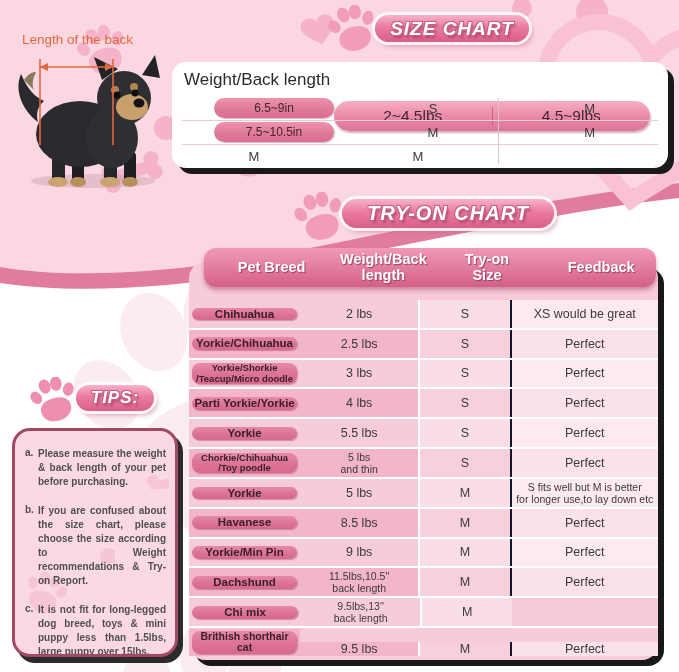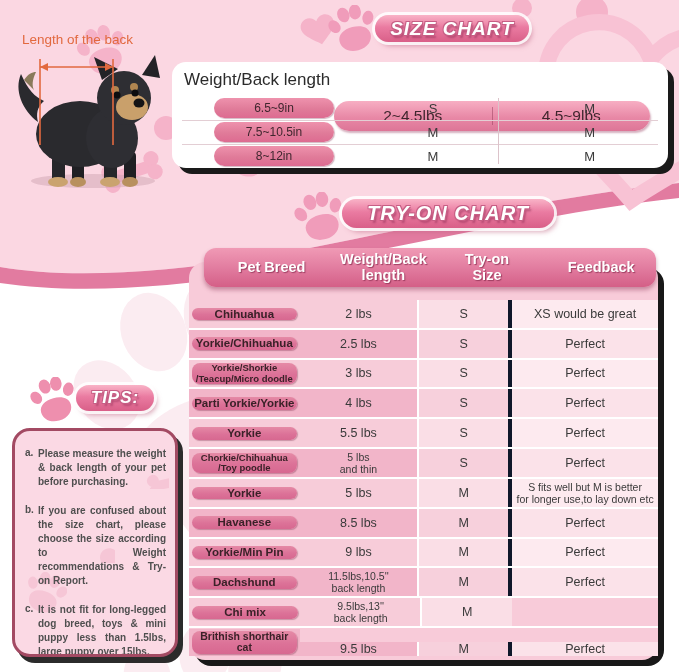--- a/index.html
+++ b/index.html
@@ -50,21 +50,21 @@
     text-shadow:1px 1px 1px rgba(150,55,90,.9);margin-left:26px;}
   .hc1{width:23.9%;} .hc2{width:25.4%;} .hc3{width:19.2%;} .hc4{width:31.5%;}
   .tt-body{position:absolute;left:0;right:0;top:25px;bottom:4px;display:flex;flex-direction:column;margin-top:13px;}
   .trow{flex:1;display:flex;border-bottom:2px solid #fff;}
   .trow:last-child{border-bottom:none;align-items:flex-end;}
   .tc{display:flex;align-items:center;justify-content:center;text-align:center;
       font-size:12.5px;color:#3a3a3a;line-height:1.15;}
   .tc-breed{width:23.9%;}
   .tc-weight{width:25.4%;}
   .tc-size{width:19.2%;border-left:2px solid #fff;}
-  .tc-feedback{width:31.5%;border-left:4px solid #0f172a;}
+  .tc-feedback{width:31.5%;border-left:2px solid #0f172a;}
   .trow:nth-child(odd)  .tc-breed,.trow:nth-child(odd)  .tc-weight{background:#f7ccd9;}
   .trow:nth-child(odd)  .tc-size{background:#fadee6;}
   .trow:nth-child(odd)  .tc-feedback{background:#fdeaef;}
   .trow:nth-child(even) .tc-breed,.trow:nth-child(even) .tc-weight{background:#f2b5c9;}
   .trow:nth-child(even) .tc-size{background:#f7d0dc;}
   .trow:nth-child(even) .tc-feedback{background:#fbe2e9;}
   .breed-pill{flex:1;margin:2px 3px;border-radius:8px;display:flex;align-items:center;justify-content:center;
     background:linear-gradient(180deg,#e58aa6 0%,#dc7298 55%,#d76890 100%);
     color:#3b2128;font-size:11.5px;font-weight:600;line-height:1.1;
     box-shadow:1px 1px 1px rgba(120,40,70,.35);}
@@ -188,23 +188,20 @@
       <div class="sc-val">M</div>
     </div>
     <div class="sc-row" style="top:58px">
       <div class="sc-pillarea">
           <div class="sc-rowpill">7.5~10.5in</div>
         </div>
       <div class="sc-val">M</div>
       <div class="sc-val">M</div>
     </div>
     <div class="sc-row" style="top:82px">
-      <div class="sc-pillarea">
-          <div class="sc-rowpill">8~12in</div>
-        </div>
       <div class="sc-val">M</div>
       <div class="sc-val">M</div>
     </div>
     <div class="sc-hline" style="top:58px"></div>
     <div class="sc-hline" style="top:82px"></div>
     <div class="sc-vline"></div>
   </div>
 
   <svg class="paw-icon" style="left:294px;top:192px" width="52" height="52" viewBox="0 0 100 100">
     <use href="#paw-sym" fill="#f09cba" transform="rotate(-15 50 50)"></use>

